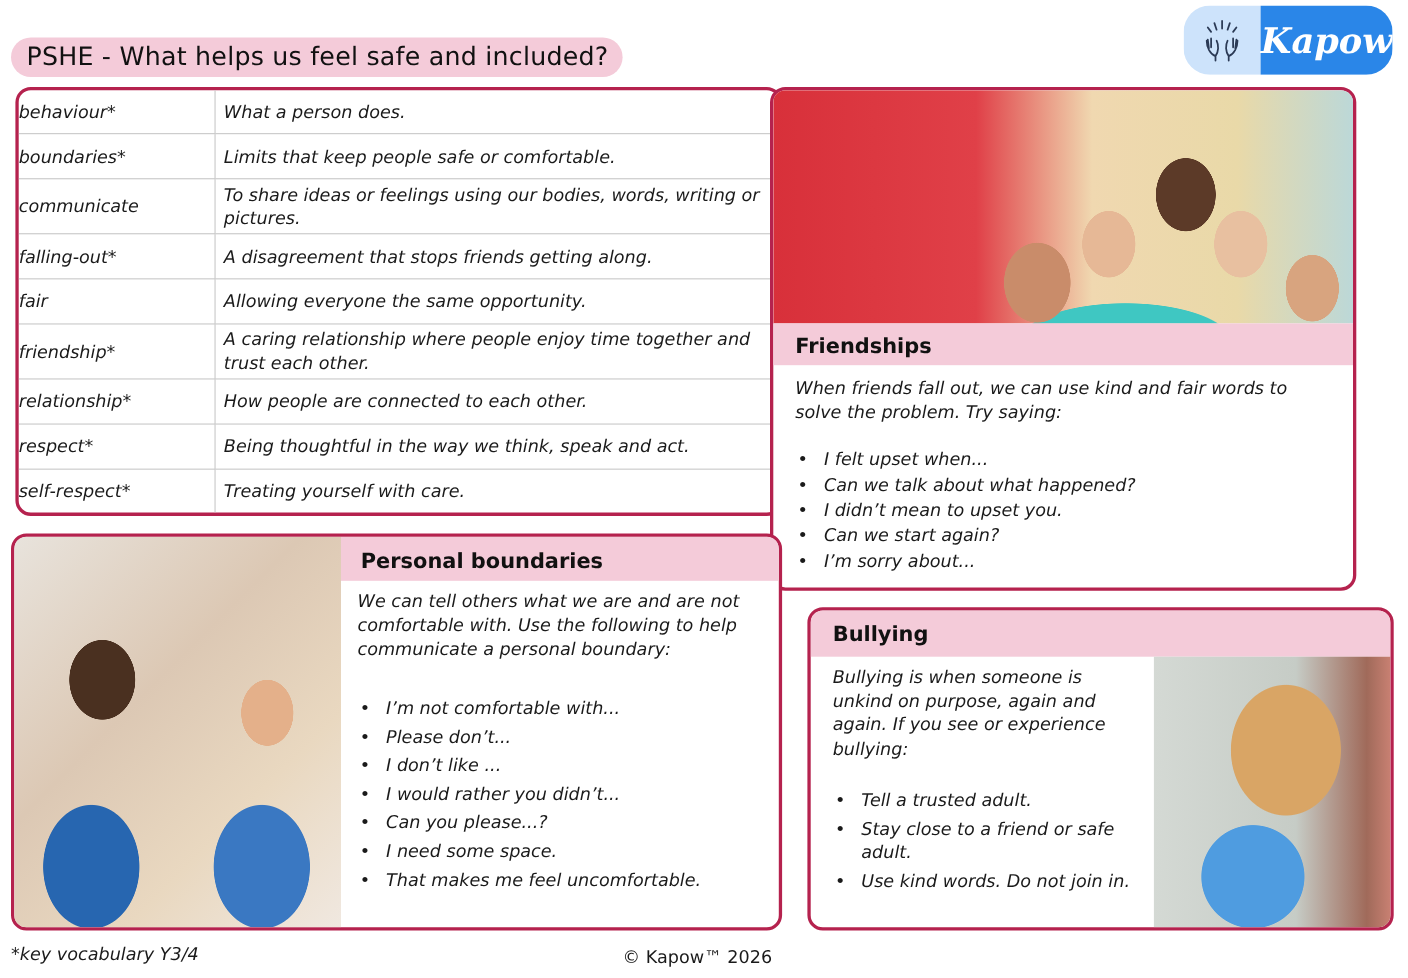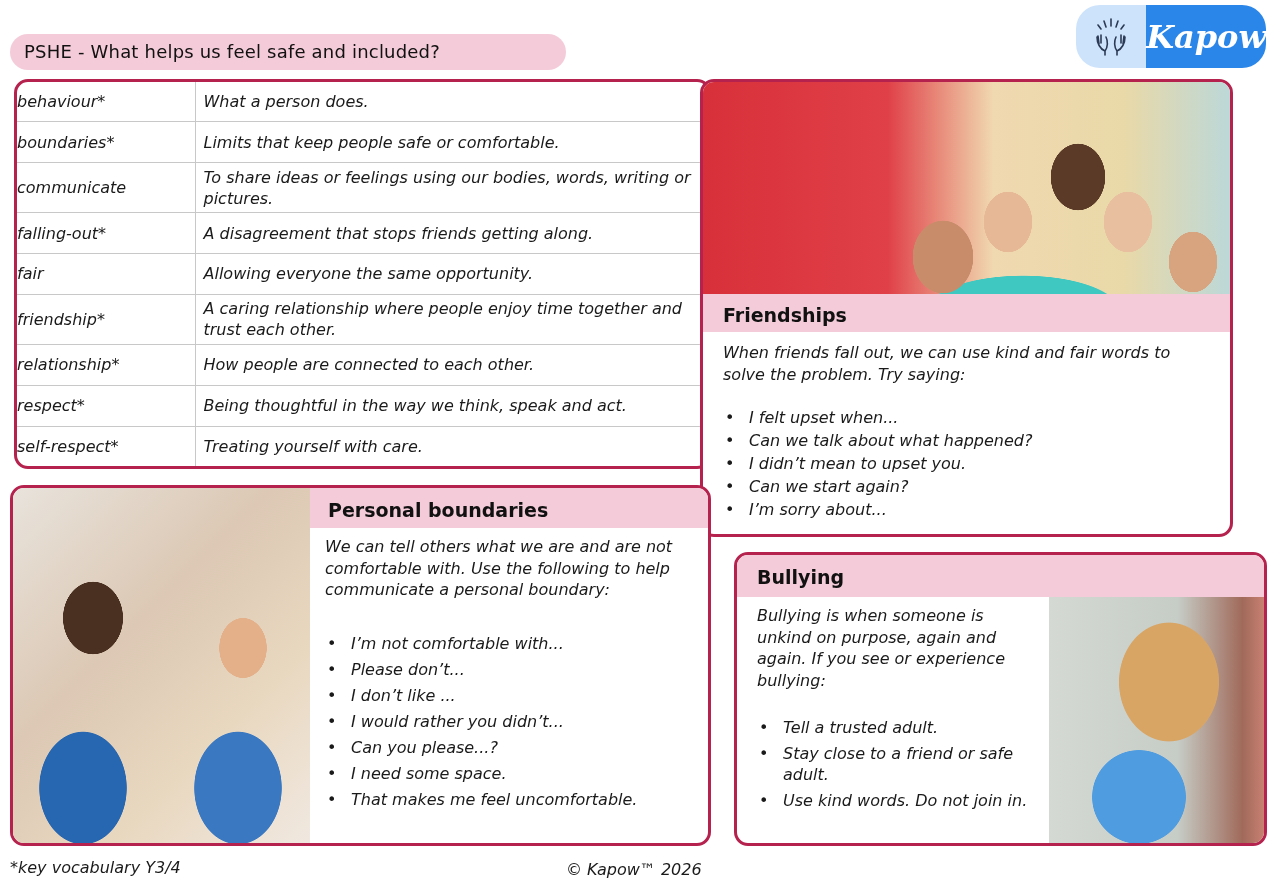--- a/index.html
+++ b/index.html
@@ -2,21 +2,21 @@
 <html><head>
 <meta charset="utf-8">
 <style>
   * { box-sizing: border-box; margin: 0; padding: 0; }
   html, body { width: 1280px; height: 889px; background: #ffffff; overflow: hidden; }
   body { position: relative; font-family: "DejaVu Sans", sans-serif; color: #1a1a1a; }
 
   .title-pill {
     position: absolute; left: 10px; top: 34px; width: 556px; height: 36px;
     background: #f4cbd9; border-radius: 18px;
-    font-size: 18px; line-height: 36px; padding-left: 14px; color: #111;
+    font-size: 23px; line-height: 36px; padding-left: 14px; color: #111;
     letter-spacing: 0.2px;
   }
 
   .logo { position: absolute; left: 1076px; top: 5px; width: 190px; height: 63px; border-radius: 24px; overflow: hidden; display: flex; }
   .logo-left { width: 72px; height: 100%; background: #cde3fb; display: flex; align-items: center; justify-content: center; }
   .logo-right { flex: 1; background: #2a86e8; color: #fff; display: flex; align-items: center; justify-content: center; font-family: "DejaVu Serif", serif; font-style: italic; font-size: 32px; font-weight: bold; }
 
   .card { position: absolute; border: 3px solid #b5224e; border-radius: 14px; overflow: hidden; background: #fff; }
 
   
@@ -71,21 +71,21 @@
     background:
       radial-gradient(ellipse 80px 95px at 120px 85px, #d9a565 0 62%, transparent 63%),
       radial-gradient(ellipse 75px 75px at 90px 200px, #4f9ce0 0 62%, transparent 63%),
       linear-gradient(90deg, #d4d9d4 0%, #c6ccc6 60%, #a06a5a 90%, #c88072 100%);
   }
   .bully .content { position: absolute; left: 20px; top: 50px; width: 285px; }
   .bully .content .body-text { margin-bottom: 26px; }
   .bully ul.bul li { line-height: 21px; margin-bottom: 5px; }
 
   .footer-left { position: absolute; left: 10px; top: 858px; font-size: 16px; font-style: italic; }
-  .footer-center { position: absolute; left: 566px; top: 860px; font-size: 16px; font-style: italic; }
+  .footer-center { position: absolute; left: 566px; top: 860px; font-size: 16px; }
 </style>
 </head>
 <body>
 
 <div class="title-pill">PSHE - What helps us feel safe and included?</div>
 
 <div class="logo">
   <div class="logo-left">
     <svg width="44" height="40" viewBox="0 0 44 40" fill="none" stroke="#2b3a55" stroke-width="1.6" stroke-linecap="round">
       <line x1="22" y1="2" x2="22" y2="9"></line>

